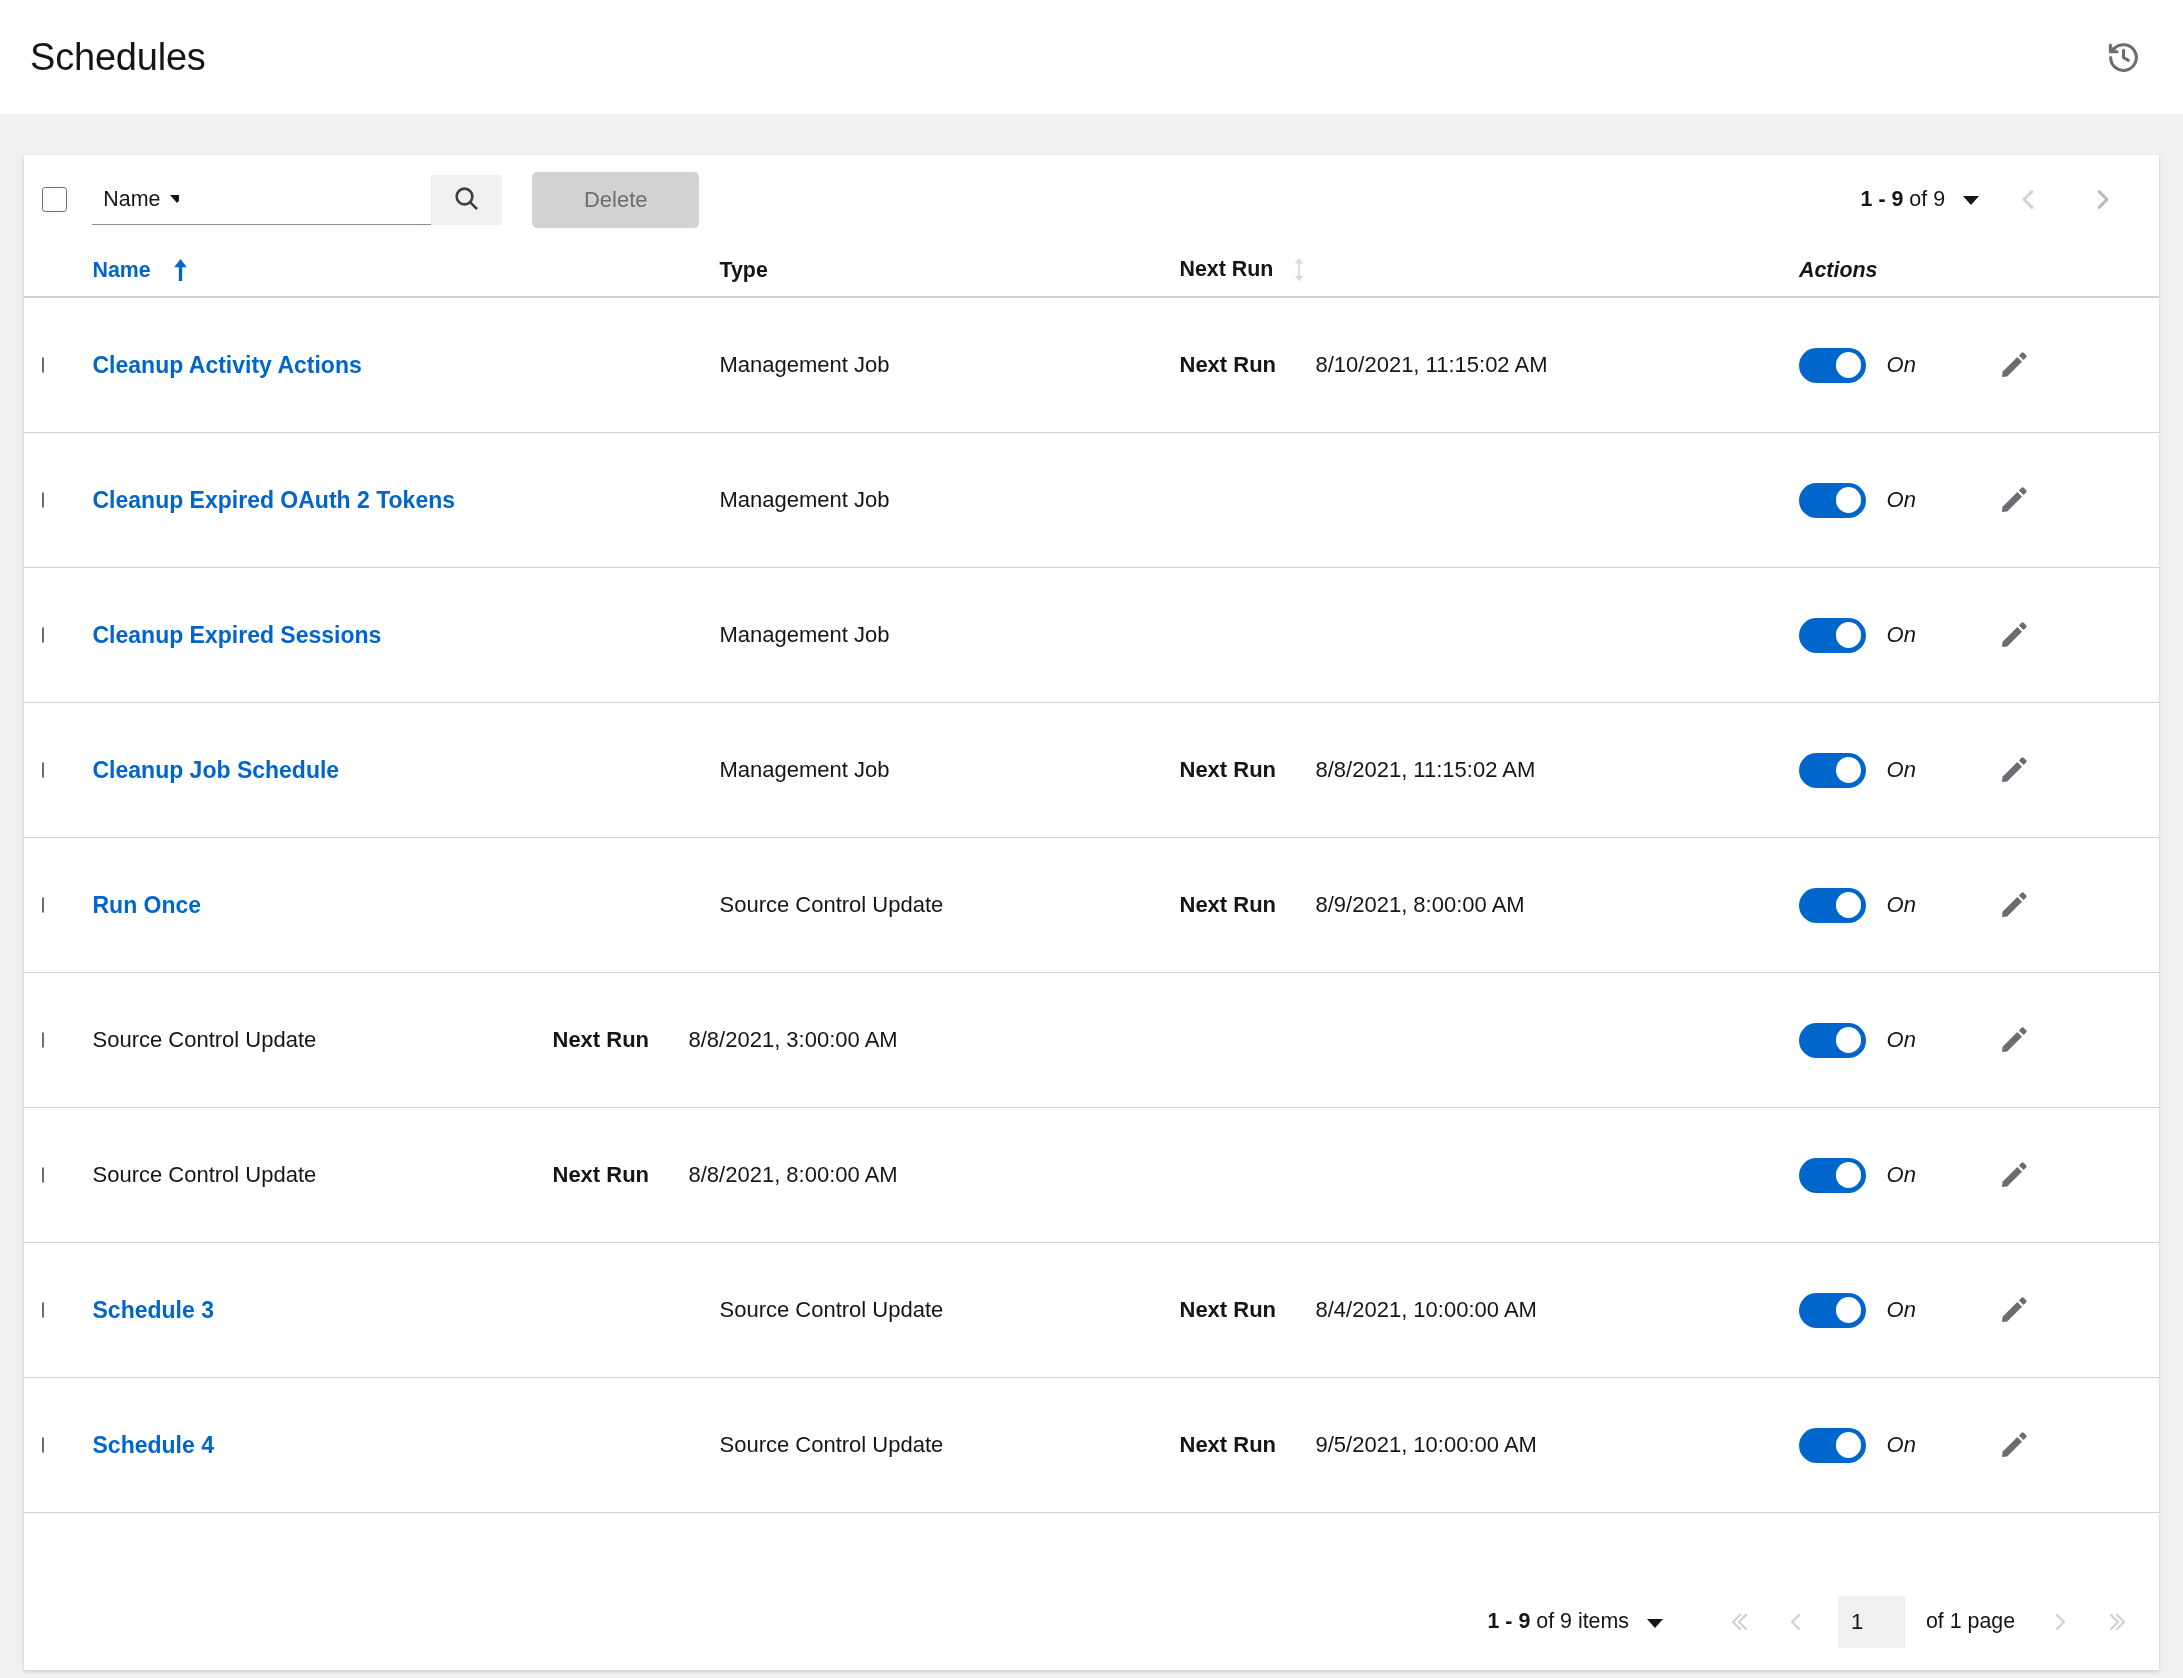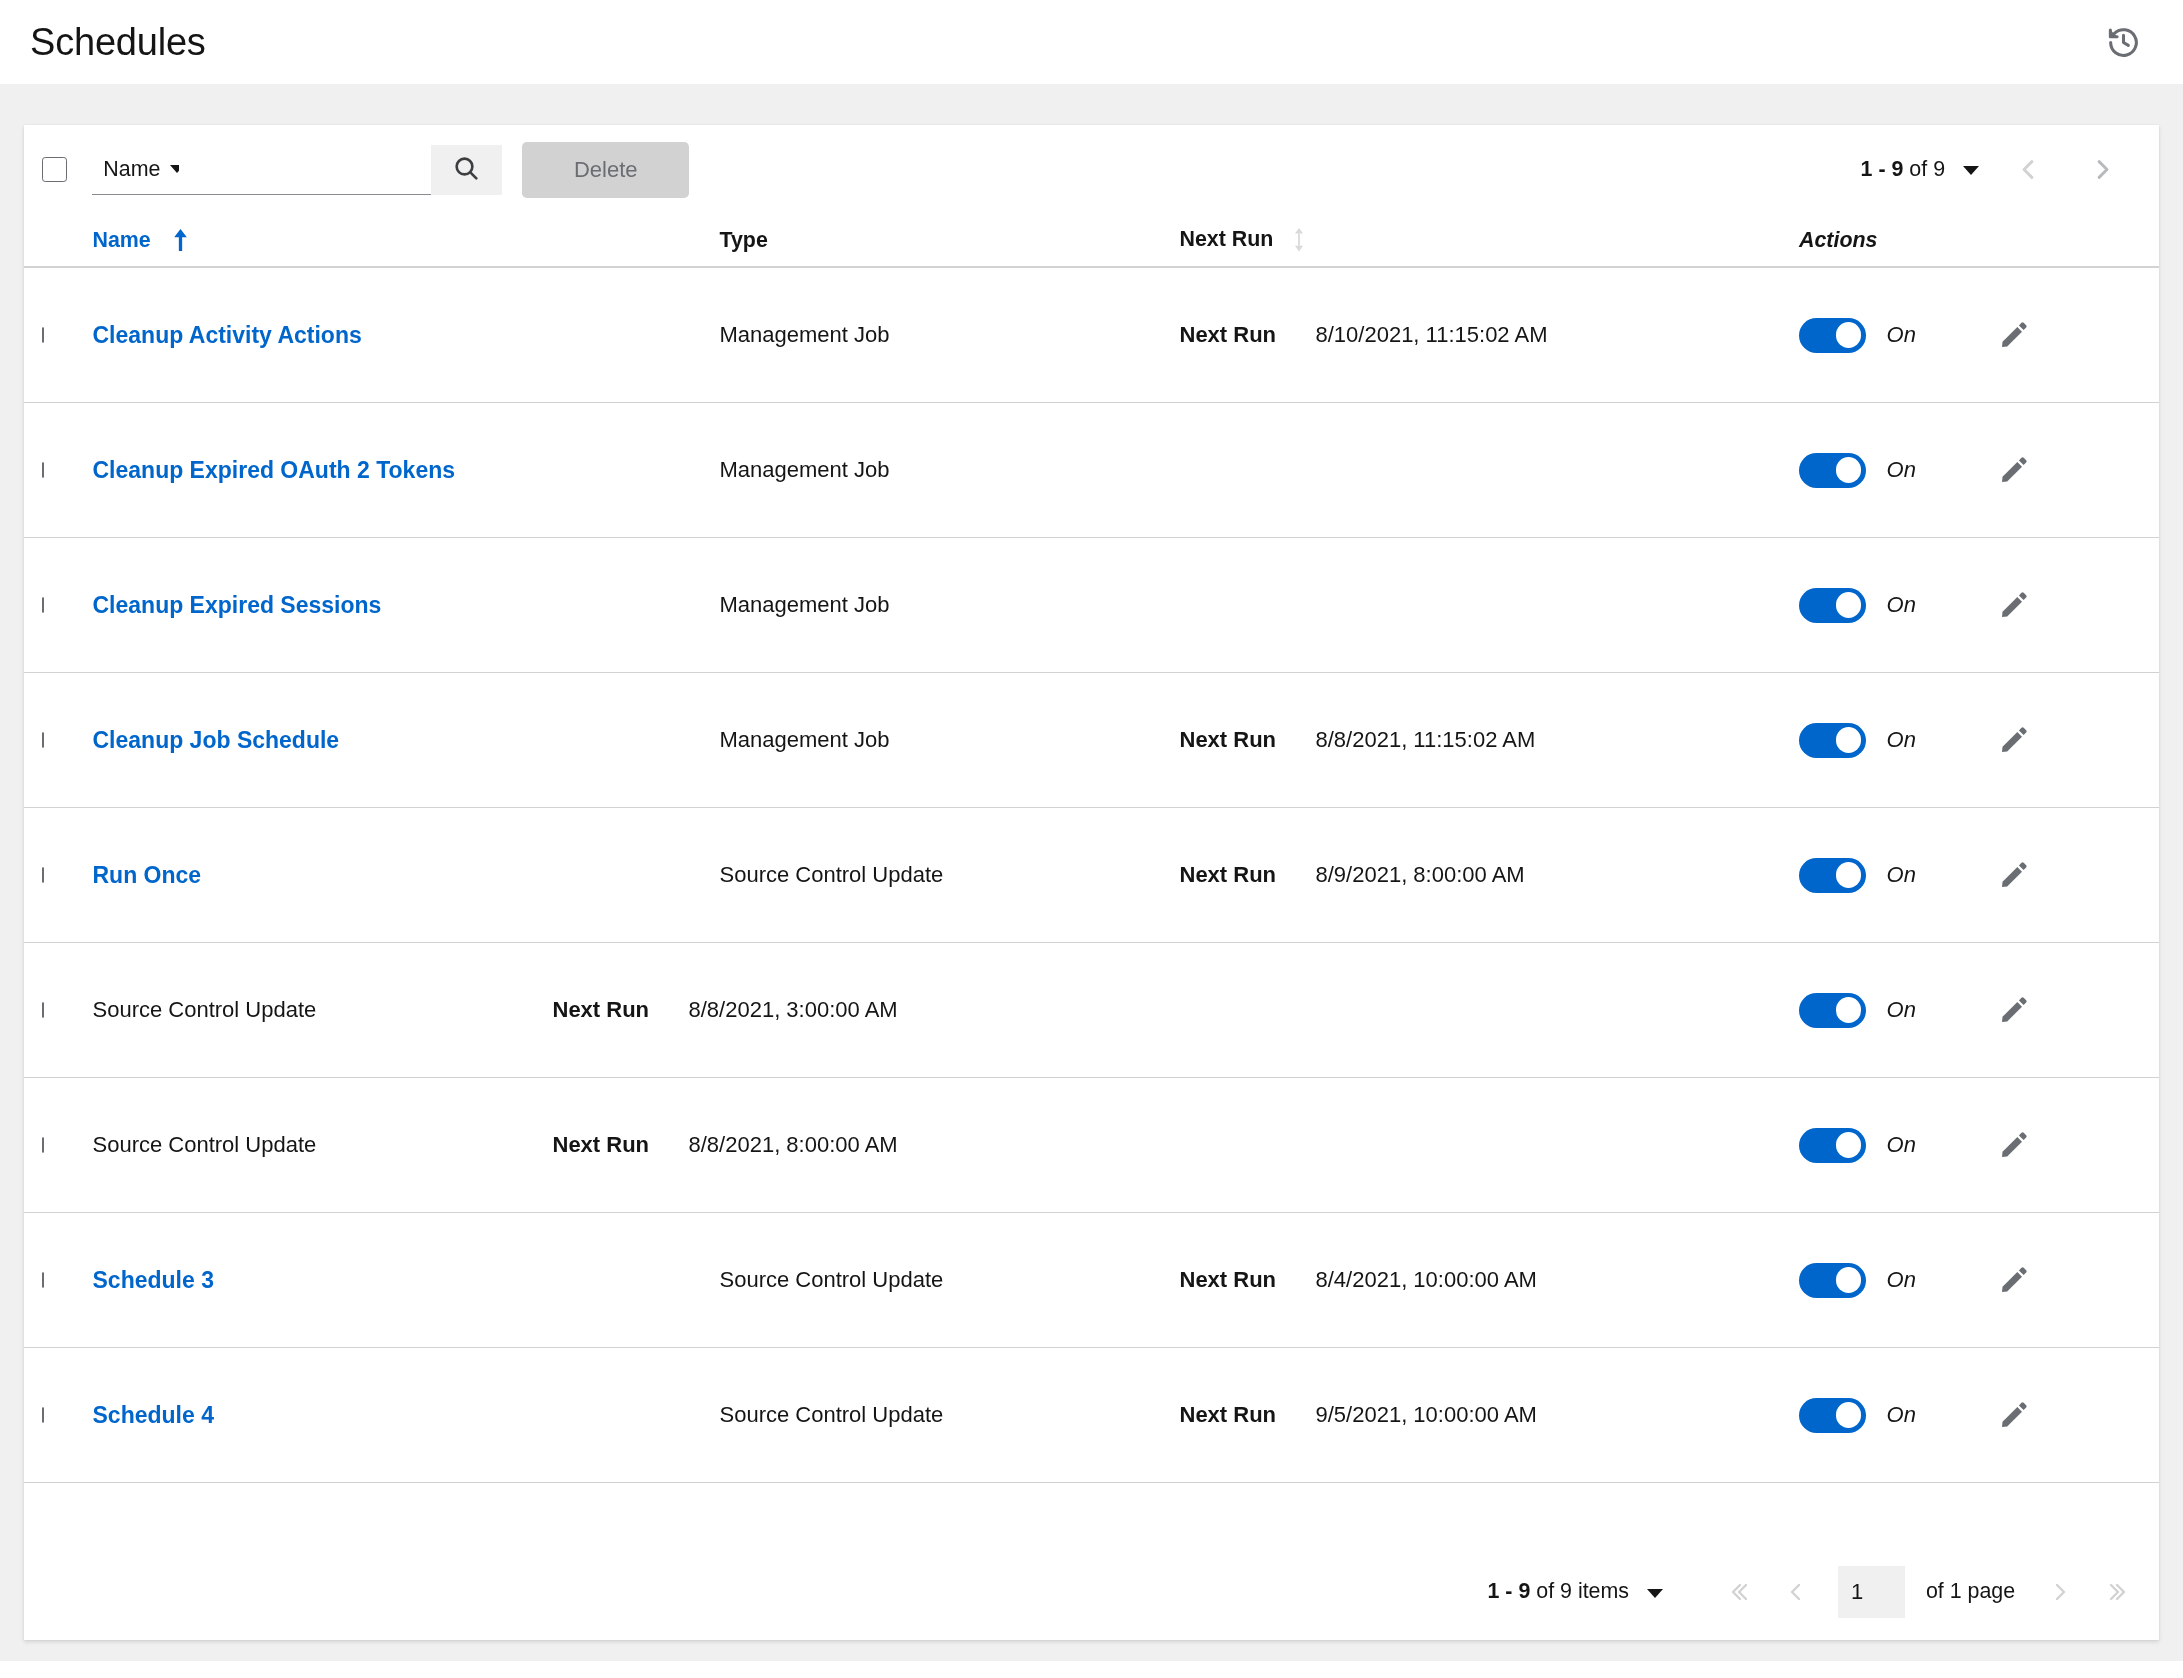--- a/index.html
+++ b/index.html
@@ -6,21 +6,21 @@
   html, body {
     margin: 0; padding: 0;
     width: 2183px; height: 1679px;
     background: #ffffff;
     font-family: "Liberation Sans", sans-serif;
     -webkit-font-smoothing: antialiased;
   }
 
   
   .page-header {
-    height: 84px;
+    height: 114px;
     background: #ffffff;
     display: flex;
     align-items: center;
     justify-content: space-between;
     padding: 0 35px 0 30px;
   }
   .page-title {
     font-size: 38px;
     font-weight: 400;
     color: #151515;
@@ -109,21 +109,21 @@
     font-family: "Liberation Sans", sans-serif;
   }
   .search-btn {
     width: 71px; height: 50px;
     background: #f0f0f0;
     border: none;
     display: flex; align-items: center; justify-content: center;
     cursor: pointer;
   }
   .delete-btn {
-    margin-left: 20px;
+    margin-left: 30px;
     height: 56px;
     min-width: 167px;
     background: #d2d2d2;
     color: #6a6e73;
     border: none;
     border-radius: 4.8px;
     font-size: 22px;
     font-family: "Liberation Sans", sans-serif;
     cursor: default;
     padding: 0 22px;

